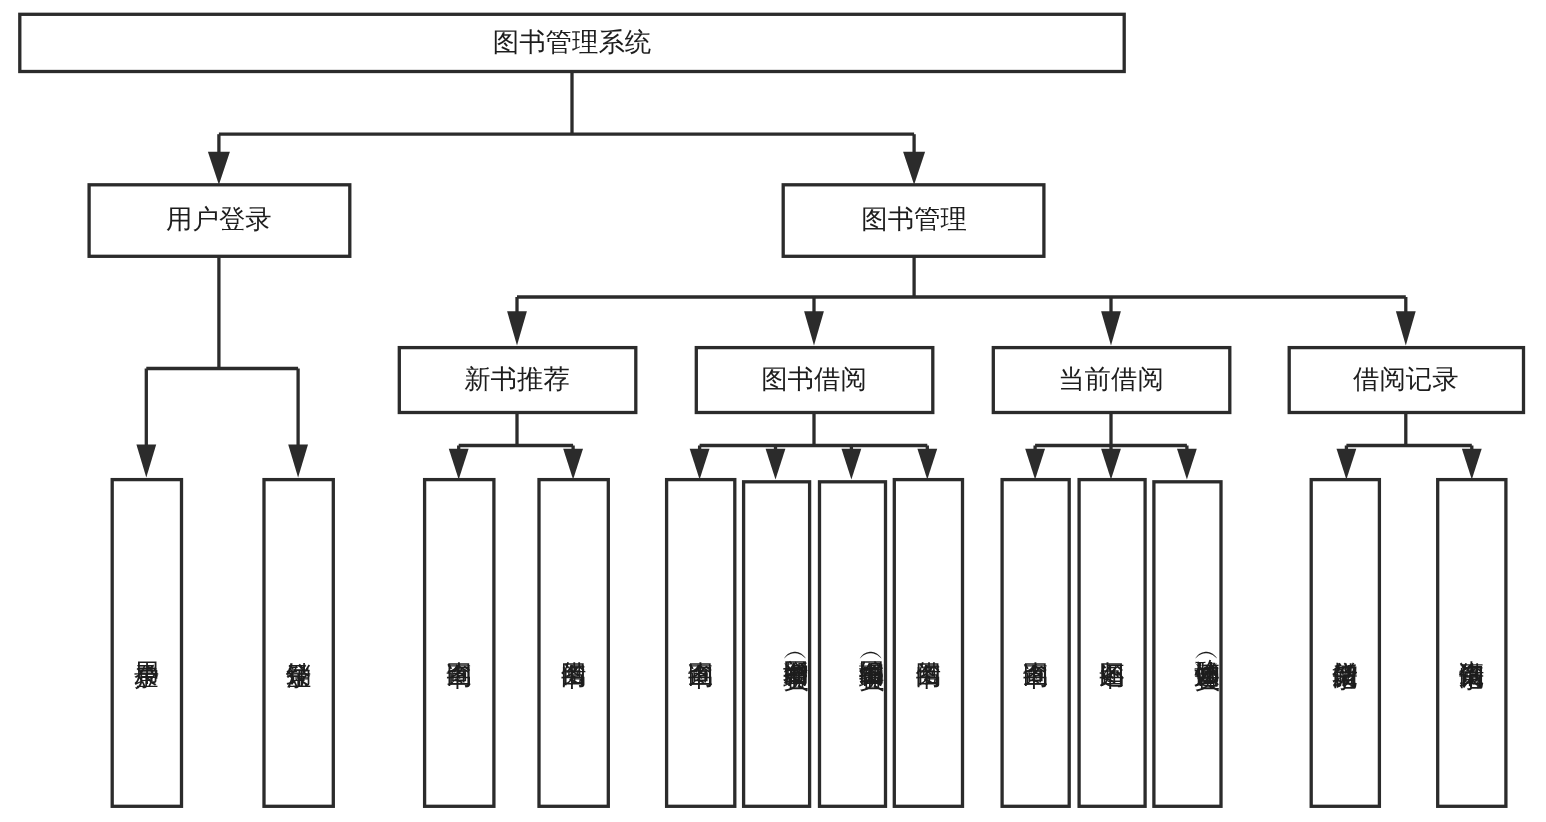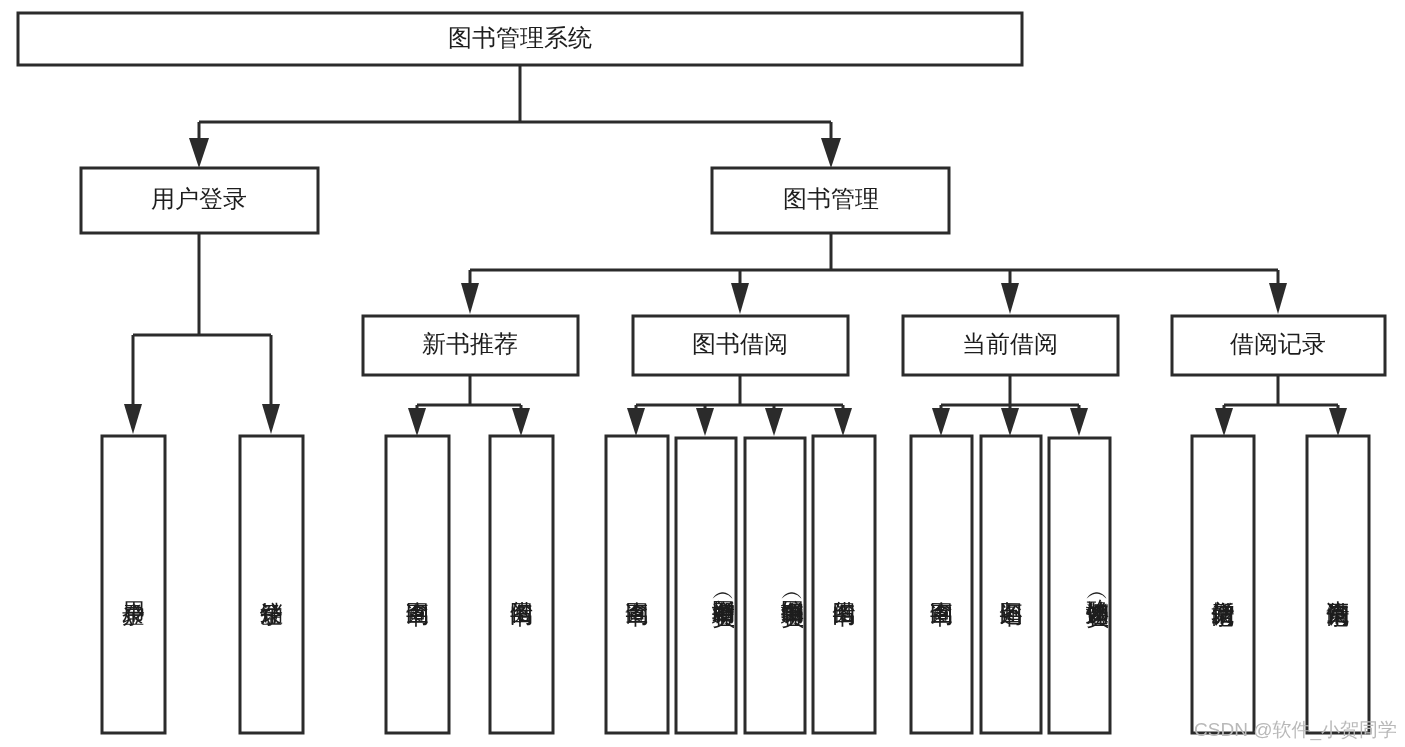--- a/index.html
+++ b/index.html
@@ -207,14 +207,13 @@
   <div class="node-label-v" style="left:745px; top:443px; width:60px; height:285px;">编辑图书（管理员）</div>
   <div class="node-label-v centered" style="left:813px; top:436px; width:62px; height:297px;">借阅图书</div>
 
   <div class="node-label-v centered" style="left:911px; top:436px; width:61px; height:297px;">查询图书</div>
   <div class="node-label-v centered" style="left:981px; top:436px; width:60px; height:297px;">归还图书</div>
   <div class="node-label-v" style="left:1049px; top:443px; width:61px; height:285px;">确认归还（管理员）</div>
 
   <div class="node-label-v centered" style="left:1192px; top:436px; width:62px; height:297px;">新增借阅记录</div>
   <div class="node-label-v centered" style="left:1307px; top:436px; width:62px; height:297px;">查询借阅记录</div>
 
-  <div class="watermark">CSDN @软件_小贺同学</div>
 </div>
 
 </body></html>

